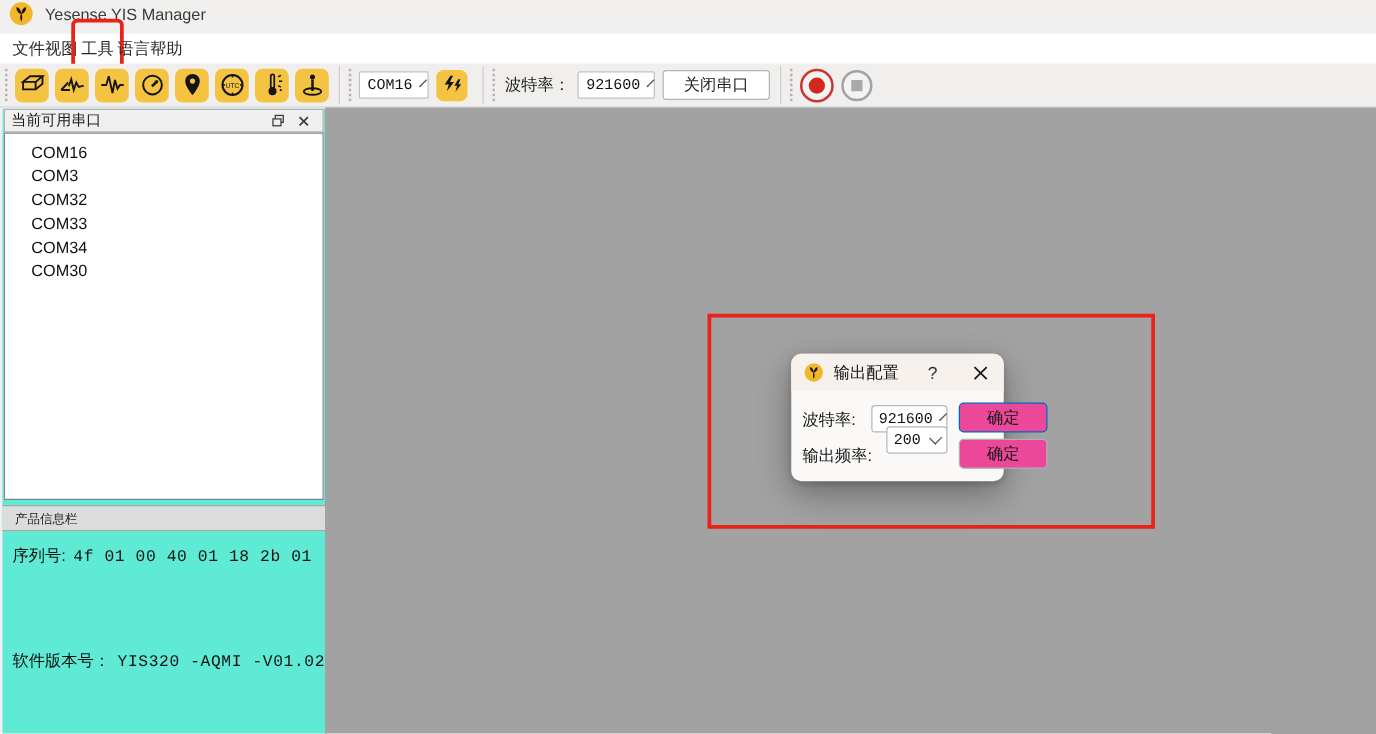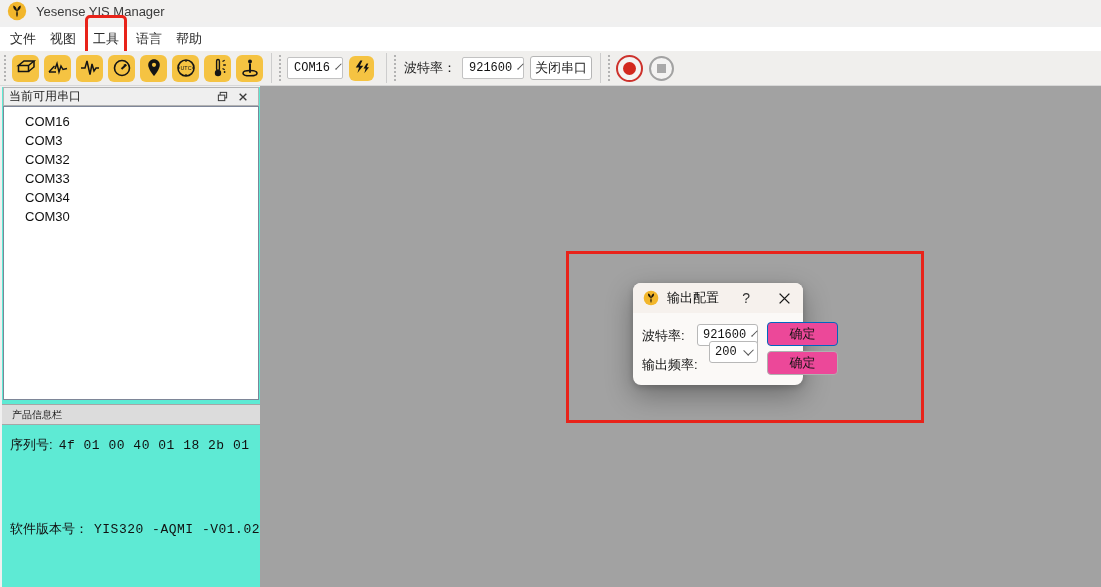--- a/index.html
+++ b/index.html
@@ -4,35 +4,35 @@
 <style>
   html,body{margin:0;padding:0;background:#ffffff;font-family:"Liberation Sans",sans-serif;}
   .window{position:relative;width:1101px;height:587px;overflow:hidden;background:#f0f0f0;}
 
   
   .titlebar{position:absolute;left:0;top:0;width:100%;height:22px;background:#f1f0ef;display:flex;align-items:center;}
   .titlebar .logo{width:20px;height:20px;margin-left:7px;}
   .titlebar .title{margin-left:9px;font-size:13px;color:#3b3b3b;}
 
   
-  .menubar{position:absolute;left:0;top:27px;width:100%;height:24px;background:#ffffff;display:flex;align-items:center;padding-left:10px;gap:14px;box-sizing:border-box;}
+  .menubar{position:absolute;left:0;top:27px;width:100%;height:24px;background:#ffffff;display:flex;align-items:center;padding-left:10px;box-sizing:border-box;}
   .menu-item{font-size:13px;color:#2a2a2a;padding:2px 0;cursor:default;white-space:nowrap;}
   .menu-item.hl{padding:12px 5px;margin:0 -5px;border:3px solid #e8231a;border-radius:5px;}
 
   
   .toolbar{position:absolute;left:0;top:51px;width:100%;height:35px;background:#f0efed;border-bottom:1px solid #d8d8d8;display:flex;align-items:center;box-sizing:border-box;}
   .grip{width:0;height:26px;border-left:2px dotted #b3b3b3;margin:0 6px 0 4px;}
   .tsep{width:1px;height:30px;background:#cdcdcd;margin:0 3px;}
   .tool-btn{width:27px;height:27px;border-radius:6px;background:#f5c342;border:none;display:flex;align-items:center;justify-content:center;margin-right:5px;padding:0;cursor:pointer;}
   .tool-btn svg{display:block;}
   .combo{display:inline-flex;align-items:center;background:#fff;border:1px solid #c2c2c2;border-radius:2px;height:22px;padding:0 6px;cursor:pointer;box-sizing:border-box;}
   .combo .val{font-family:"Liberation Mono",monospace;font-size:12px;color:#111;}
   .chev{width:7px;height:7px;border-right:1.6px solid #555;border-bottom:1.6px solid #555;transform:rotate(45deg) translate(-1px,-1px);margin-left:8px;}
   .tb-label{font-size:13px;color:#1c1c1c;margin:0 6px 0 2px;white-space:nowrap;}
-  .win-btn{height:24px;background:#fff;border:1px solid #b5b5b5;border-radius:3px;font-size:13px;color:#1c1c1c;padding:0 4px;margin-left:6px;cursor:pointer;font-family:"Liberation Sans",sans-serif;}
+  .win-btn{height:24px;background:#fff;border:1px solid #b5b5b5;border-radius:3px;font-size:13px;color:#1c1c1c;padding:0 16px;margin-left:6px;cursor:pointer;font-family:"Liberation Sans",sans-serif;}
   .rec-btn{width:27px;height:27px;border-radius:50%;border:2px solid #cd322c;background:#f4f3f2;display:flex;align-items:center;justify-content:center;padding:0;cursor:pointer;box-sizing:border-box;}
   .rec-btn .dot{width:13px;height:13px;border-radius:50%;background:#d2281e;}
   .stop-btn{width:25px;height:25px;border-radius:50%;border:2px solid #a2a2a2;background:#f4f3f2;display:flex;align-items:center;justify-content:center;padding:0;margin-left:6px;cursor:pointer;box-sizing:border-box;}
   .stop-btn .sq{width:9px;height:9px;background:#a9a9a9;}
 
   
   .dock{position:absolute;left:2px;top:87px;width:259px;bottom:0;background:#5eead4;border-right:1px solid #c6c6c6;box-sizing:border-box;}
   .dock-header{height:19px;margin:0 1px;background:#efefef;border:1px solid #b2b2b2;display:flex;align-items:center;box-sizing:border-box;}
   .dock-header .dock-title{font-size:12px;color:#1a1a1a;padding-left:5px;flex:1;}
   .dock-header .hbtn{background:none;border:none;padding:0;margin-right:10px;cursor:pointer;display:flex;align-items:center;}

